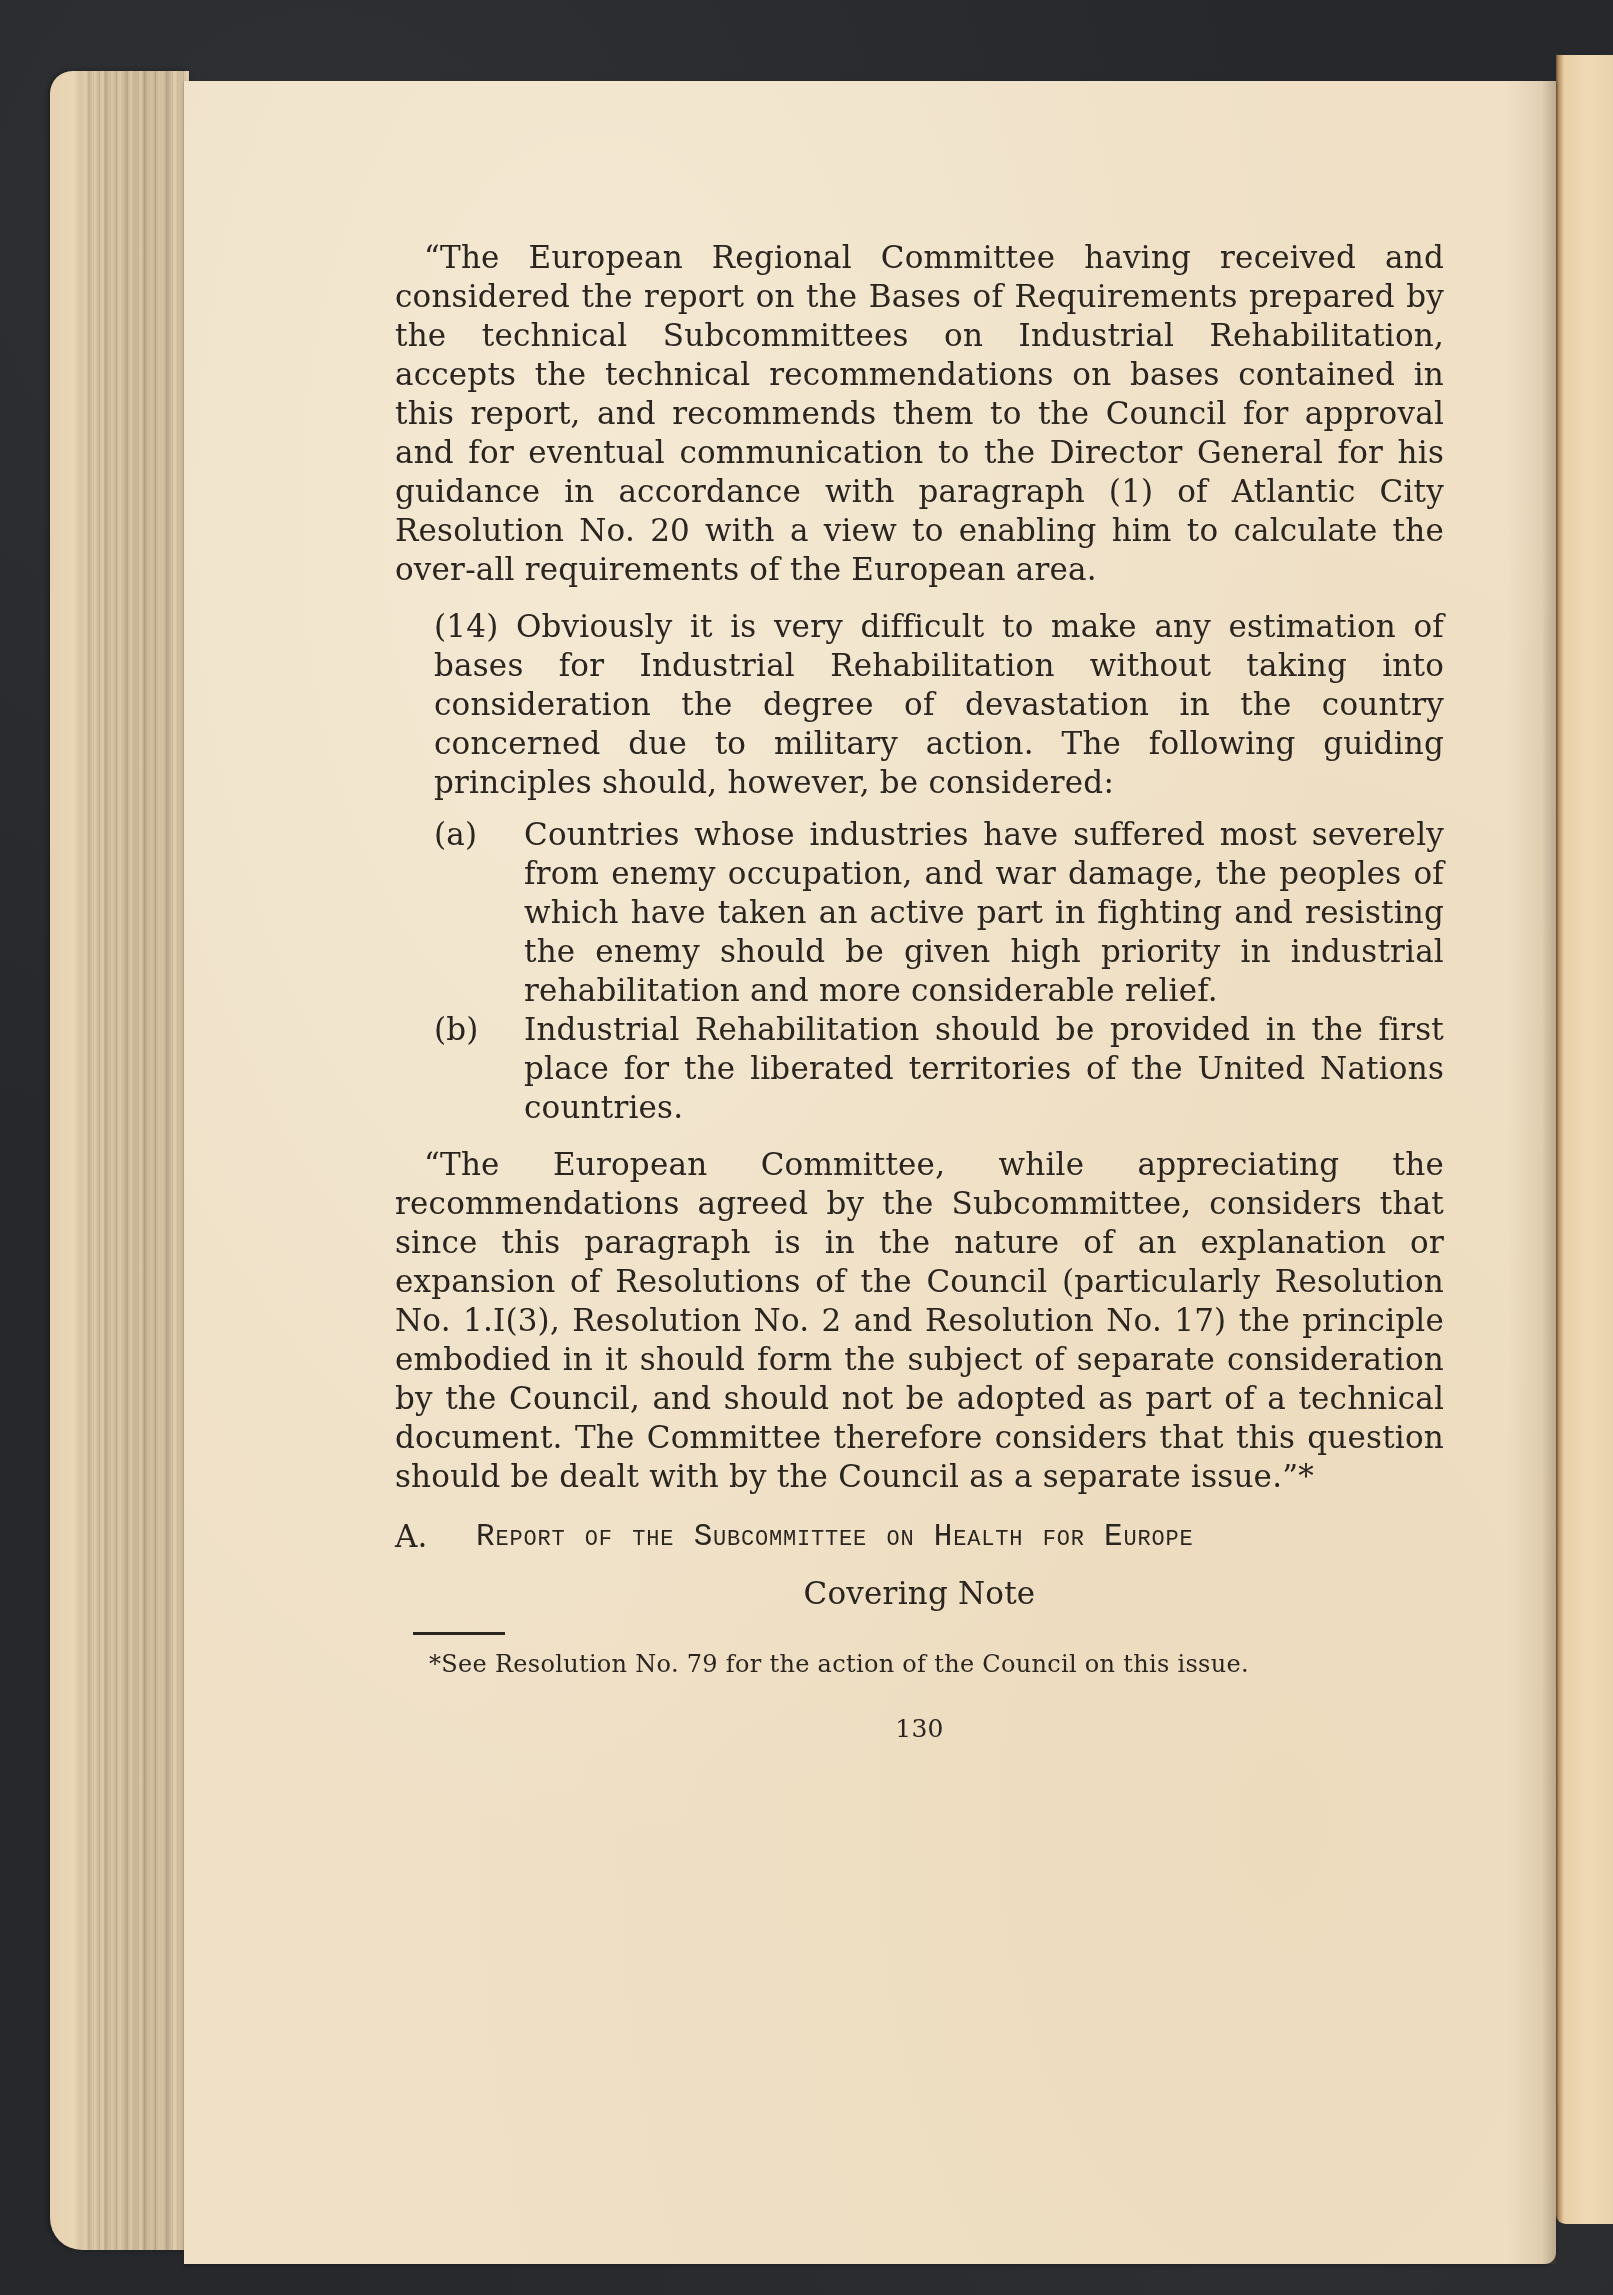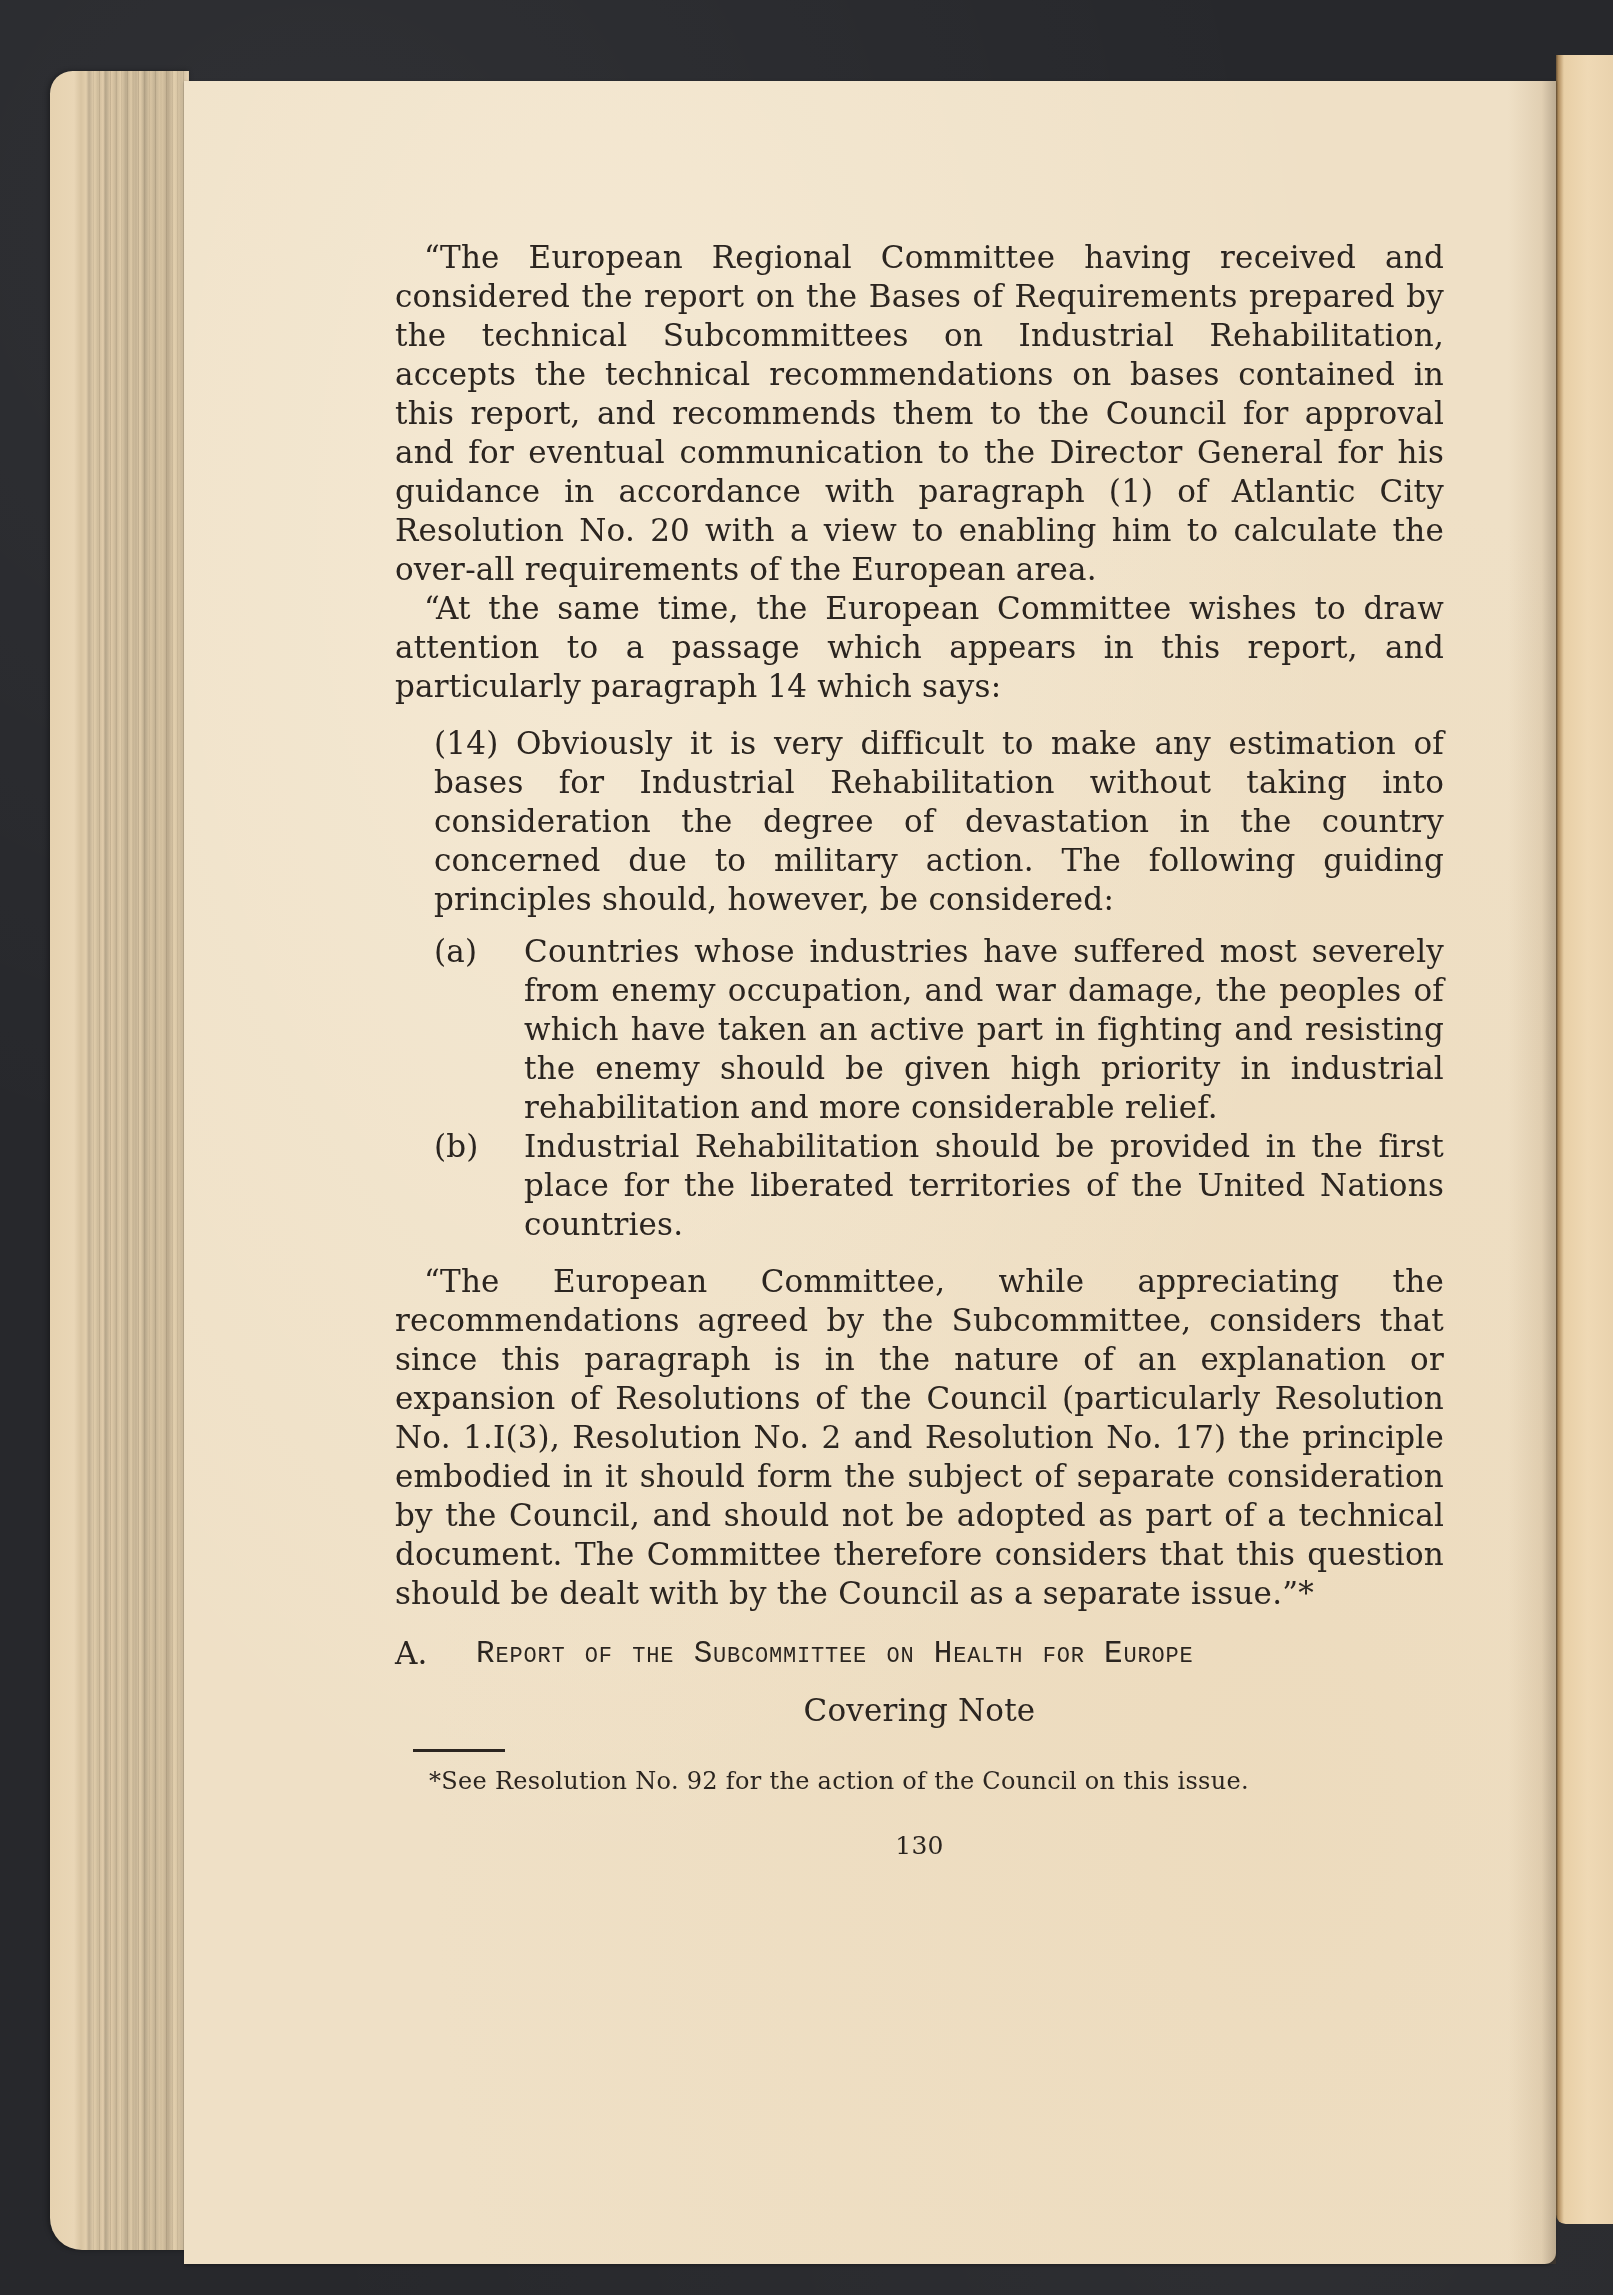--- a/index.html
+++ b/index.html
@@ -172,21 +172,20 @@
 
 <div class="backdrop"></div>
 <div class="page-stack"></div>
 <div class="facing-page"></div>
 
 <div class="page">
   <div class="page-gutter"></div>
 
   <div class="content">
     <p class="indent">“The European Regional Committee having received and considered the report on the Bases of Requirements prepared by the technical Subcommittees on Industrial Rehabilitation, accepts the technical recommendations on bases contained in this report, and recommends them to the Council for approval and for eventual communication to the Director General for his guidance in accordance with paragraph (1) of Atlantic City Resolution No. 20 with a view to enabling him to calculate the over-all requirements of the European area.</p>
-    <p class="indent">“At the same time, the European Committee wishes to draw attention to a passage which appears in this report, and particularly paragraph 14 which says:</p>
     <p class="quote-para">(14) Obviously it is very difficult to make any estimation of bases for Industrial Rehabilitation without taking into consideration the degree of devastation in the country concerned due to military action.  The following guiding principles should, however, be considered:</p>
 
     <div class="list">
       <div class="list-item">
         <span class="list-marker">(a)</span>
         <span class="list-text">Countries whose industries have suffered most severely from enemy occupation, and war damage, the peoples of which have taken an active part in fighting and resisting the enemy should be given high priority in industrial rehabilitation and more considerable relief.</span>
       </div>
       <div class="list-item">
         <span class="list-marker">(b)</span>
         <span class="list-text">Industrial Rehabilitation should be provided in the first place for the liberated territories of the United Nations countries.</span>
@@ -198,18 +197,18 @@
 
     <div class="subheading">
       <span class="sub-letter">A.</span>
       <span class="smallcaps">Report of the Subcommittee on Health for Europe</span>
     </div>
 
     <div class="covering-note">Covering Note</div>
 
 
     <div class="footnote-rule"></div>
-    <div class="footnote">*See Resolution No. 92 for the action of the Council on this issue.</div>
+    <div class="footnote">*See Resolution No. 79 for the action of the Council on this issue.</div>
 
     <div class="page-number">130</div>
   </div>
 </div>
 
 
 </body></html>

